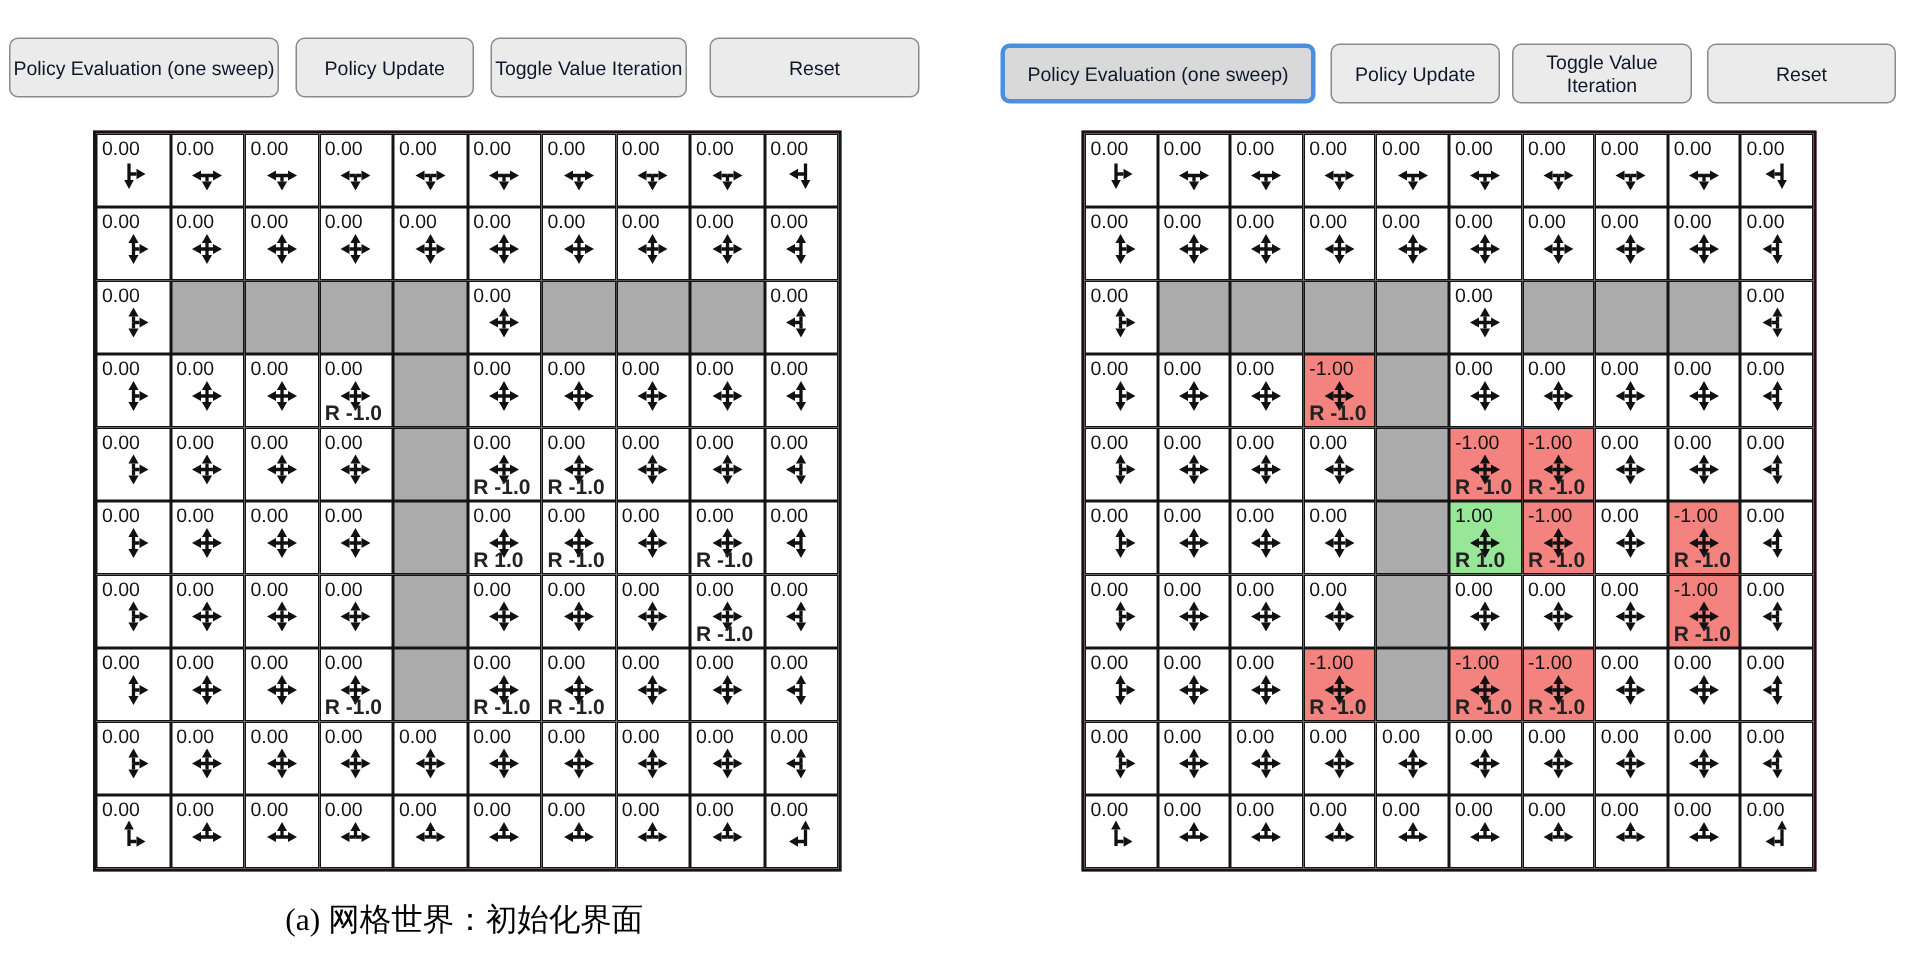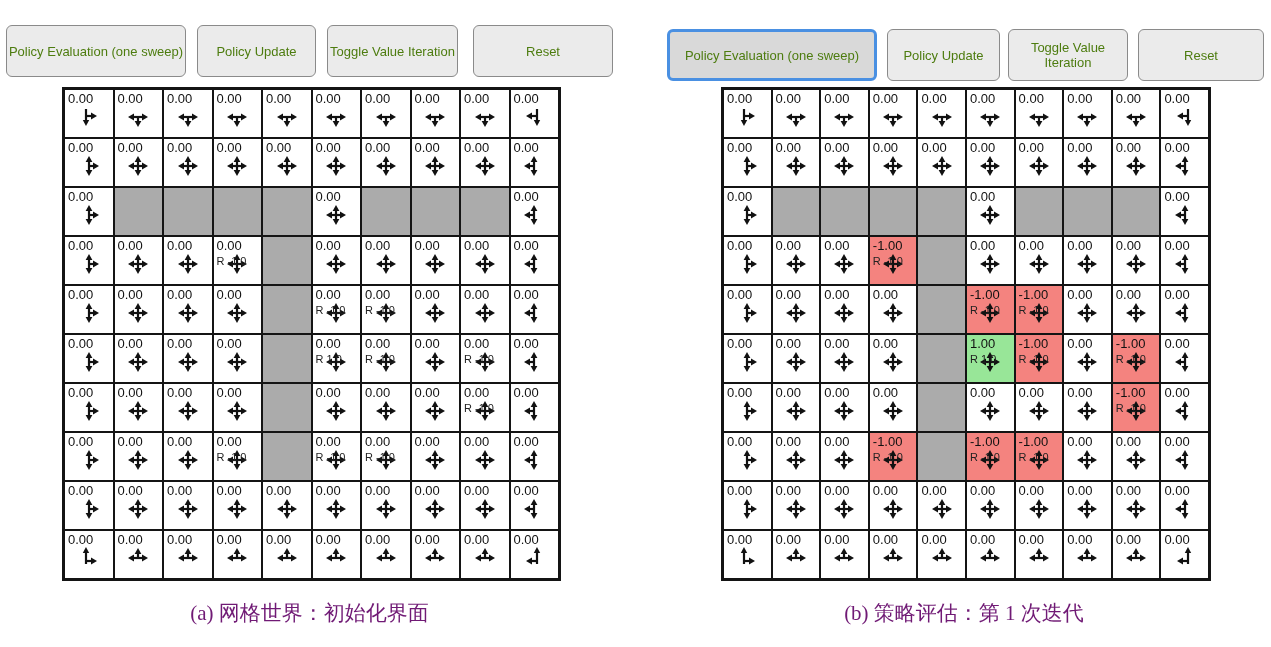--- a/index.html
+++ b/index.html
@@ -1,43 +1,43 @@
 <!DOCTYPE html>
 <html style="--wall: #ababab; --negative-bg: #f4837f; --positive-bg: #98e698; --grid-line: #141414; --button-bg: #ebebeb; --button-border: #8a8a8a; --focused-button-bg: #d9d9d9; --focus-ring: #4a90e2;"><head>
 <meta charset="utf-8">
 <style>
   html,body{margin:0;padding:0;background:#fff;}
   .screen{position:relative;width:1271px;height:647px;background:#ffffff;
           font-family:"Liberation Sans",sans-serif;overflow:hidden;}
-  .tkbtn{position:absolute;height:52px;background:var(--button-bg);
+  .tkbtn{position:absolute;height:40px;background:var(--button-bg);
          border:1.5px solid var(--button-border);border-radius:6px;
-         font-family:"Liberation Sans",sans-serif;font-size:13px;color:#4d7c0f;
+         font-family:"Liberation Sans",sans-serif;font-size:13px;color:#0f172a;
          padding:0;cursor:pointer;box-sizing:border-box;}
   .tkbtn.focused{border:3px solid var(--focus-ring);background:var(--focused-button-bg);}
   .pa1{left:6px;top:25px;width:180px;}
   .pa2{left:197px;top:25px;width:119px;}
   .pa3{left:327px;top:25px;width:131px;}
   .pa4{left:473px;top:25px;width:140px;}
   .pb1{left:667px;top:29px;width:210px;}
   .pb2{left:887px;top:29px;width:113px;}
   .pb3{left:1008px;top:29px;width:120px;}
   .pb4{left:1138px;top:29px;width:126px;}
   .grid{position:absolute;display:grid;border:2px solid var(--grid-line);background:#ec4899;
         grid-template-rows:repeat(10,1fr);grid-template-columns:repeat(10,1fr);}
   #grid-a{left:62px;top:87px;width:495px;height:490px;}
   #grid-b{left:721px;top:87px;width:486px;height:490px;}
   .cell{position:relative;border:1px solid var(--grid-line);background:#fff;box-sizing:border-box;overflow:hidden;}
   .cell.wall{background:var(--wall);}
   .cell.neg{background:var(--negative-bg);padding-left:16px;}
   .cell.pos{background:var(--positive-bg);padding-left:27px;}
   .val{position:absolute;top:1px;left:3px;font-size:13px;color:#111;white-space:nowrap;}
-  .rlab{position:absolute;bottom:17px;left:3px;font-size:11px;color:#222;white-space:nowrap;}
+  .rlab{position:absolute;bottom:1px;left:3px;font-size:14px;color:#222;white-space:nowrap;font-weight:bold;}
   .parrow{position:absolute;left:50%;top:15px;transform:translateX(-50%);width:22px;height:22px;}
   .caption{position:absolute;top:599px;font-family:"Liberation Serif",serif;
-           font-size:21px;color:#701a75;text-align:center;}
+           font-size:21px;color:#000000;text-align:center;}
   #caption-a{left:62px;width:495px;}
   #caption-b{left:721px;width:486px;}
 </style>
 </head>
 <body>
 
 <div class="screen">
 
   <div>
     <button class="tkbtn pa1">Policy Evaluation (one sweep)</button>
@@ -2224,15 +2224,14 @@
         <span class="parrow"><svg viewBox="0 0 22 22" width="22" height="22">
             <line x1="14" y1="18" x2="14" y2="7" stroke="#111" stroke-width="2.2"></line>
             <polygon points="10.8,7 17.2,7 14,1" fill="#111"></polygon>
             <line x1="14" y1="15" x2="9" y2="15" stroke="#111" stroke-width="2.2"></line>
             <polygon points="9,11.5 9,18.5 3,15" fill="#111"></polygon>
           </svg></span>
       </div>
     </div>
 
   <div class="caption" id="caption-a">(a) 网格世界：初始化界面</div>
-  <div class="caption" id="caption-b">(b) 策略评估：第 1 次迭代</div>
 
 </div>
 
 </body></html>

